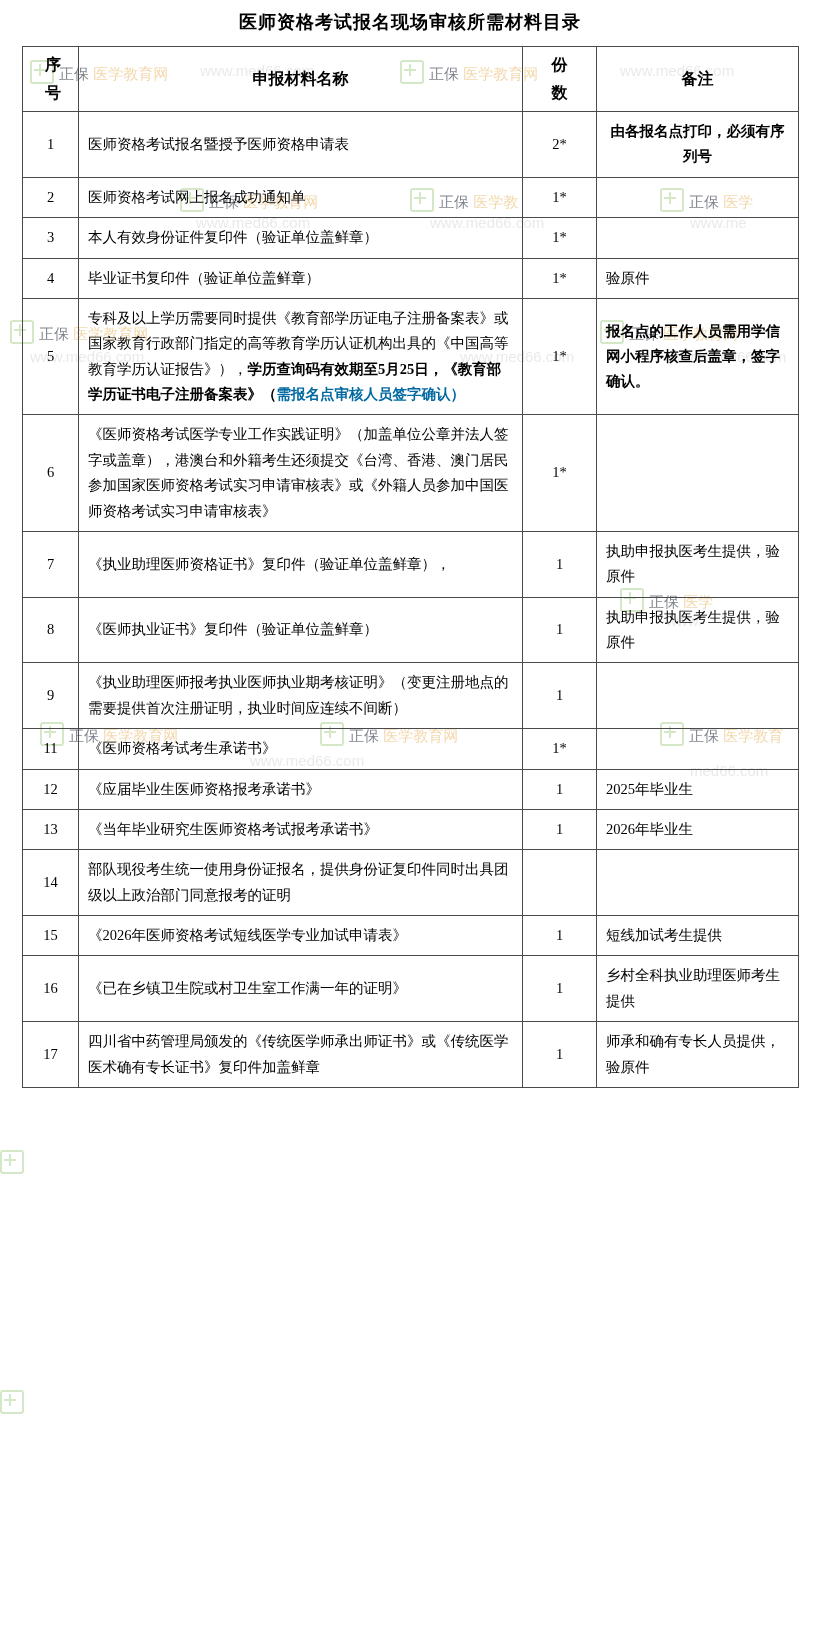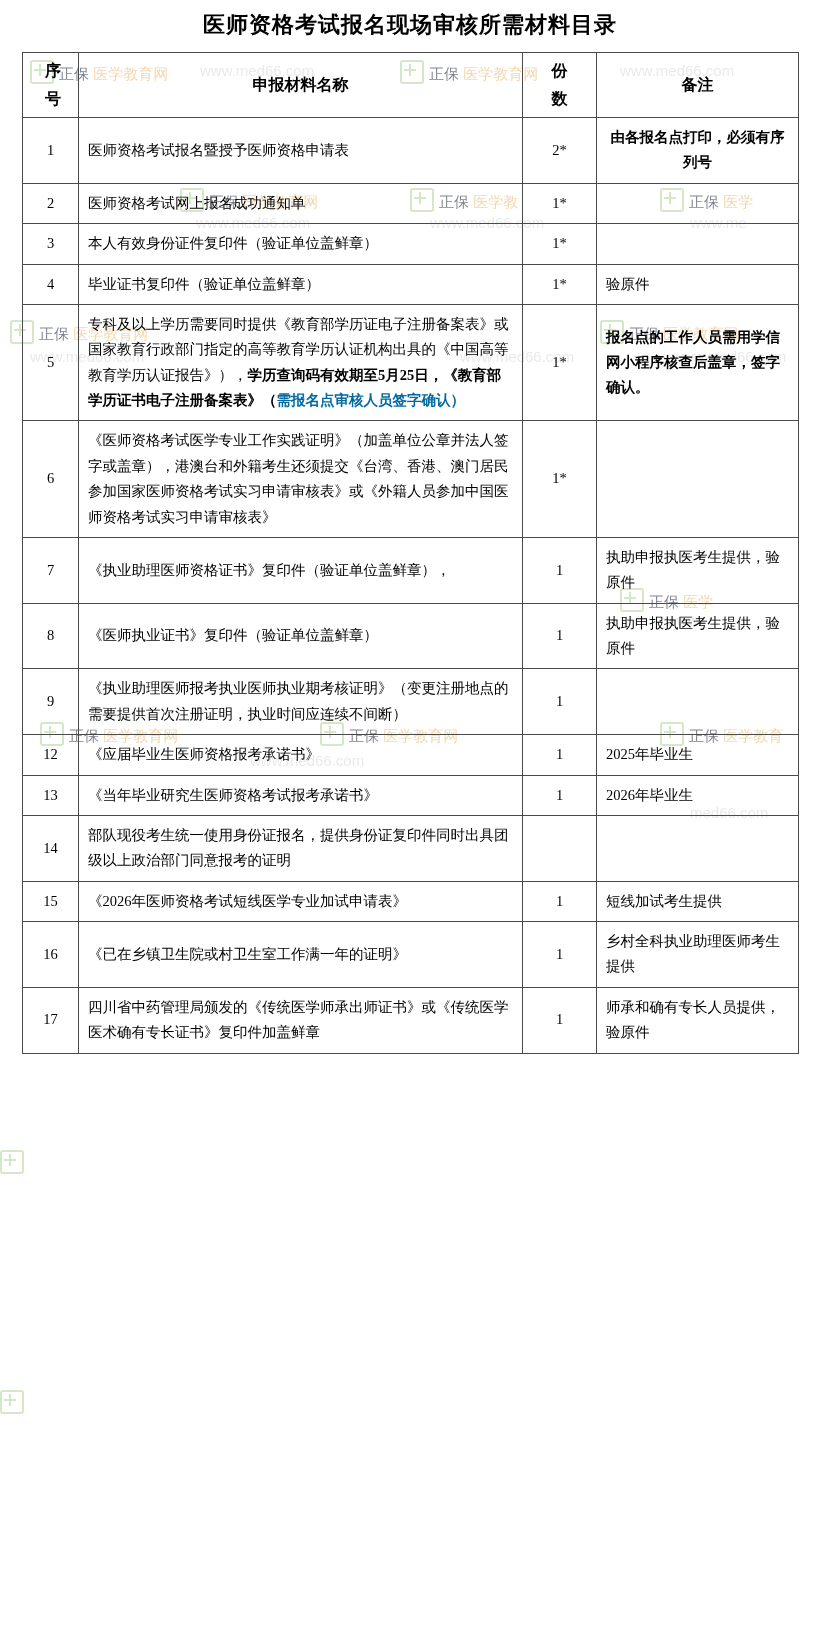--- a/index.html
+++ b/index.html
@@ -16,21 +16,21 @@
   .page {
     position: relative;
     width: 820px;
     min-height: 1628px;
     box-sizing: border-box;
     padding: 0 22px 10px 22px;
     overflow: hidden;
   }
   .doc-title {
     text-align: center;
-    font-size: 22px;
+    font-size: 18px;
     font-weight: bold;
     letter-spacing: 1px;
     padding: 10px 0 12px 0;
     font-family: "Liberation Serif", "DejaVu Serif", serif;
   }
   
   .watermarks {
     position: absolute;
     left: 0; top: 0; right: 0; bottom: 0;
     pointer-events: none;
@@ -134,21 +134,21 @@
     <div class="wm" style="left:460px; top:348px;"><span class="wm-url">www.med66.com</span></div>
     <div class="wm" style="left:672px; top:348px;"><span class="wm-url">www.med66.com</span></div>
 
     <div class="wm" style="left:620px; top:588px;"><span class="wm-logo"></span><span class="wm-green">正保</span> 医学</div>
     <div class="wm" style="left:666px; top:612px;"><span class="wm-url">www.</span></div>
 
     <div class="wm" style="left:40px; top:722px;"><span class="wm-logo"></span><span class="wm-green">正保</span> 医学教育网</div>
     <div class="wm" style="left:320px; top:722px;"><span class="wm-logo"></span><span class="wm-green">正保</span> 医学教育网</div>
     <div class="wm" style="left:660px; top:722px;"><span class="wm-logo"></span><span class="wm-green">正保</span> 医学教育</div>
     <div class="wm" style="left:250px; top:752px;"><span class="wm-url">www.med66.com</span></div>
-    <div class="wm" style="left:690px; top:804px;"><span class="wm-url">med66.com</span></div>
+    <div class="wm" style="left:690px; top:762px;"><span class="wm-url">med66.com</span></div>
 
     <div class="wm" style="left:0px; top:1150px;"><span class="wm-logo"></span></div>
     <div class="wm" style="left:0px; top:1390px;"><span class="wm-logo"></span></div>
   </div>
 
   <div class="doc-title">医师资格考试报名现场审核所需材料目录</div>
 
   <table class="material-table">
     <colgroup>
       <col class="c-no">
@@ -213,20 +213,26 @@
           <td class="qty">1</td>
           <td class="note">执助申报执医考生提供，验原件</td>
         </tr>
         <tr>
           <td class="no">9</td>
           <td class="name">《执业助理医师报考执业医师执业期考核证明》（变更注册地点的需要提供首次注册证明，执业时间应连续不间断）</td>
           <td class="qty">1</td>
           <td class="note"></td>
         </tr>
         <tr>
+          <td class="no">11</td>
+          <td class="name">《医师资格考试考生承诺书》</td>
+          <td class="qty">1*</td>
+          <td class="note"></td>
+        </tr>
+        <tr>
           <td class="no">12</td>
           <td class="name">《应届毕业生医师资格报考承诺书》</td>
           <td class="qty">1</td>
           <td class="note">2025年毕业生</td>
         </tr>
         <tr>
           <td class="no">13</td>
           <td class="name">《当年毕业研究生医师资格考试报考承诺书》</td>
           <td class="qty">1</td>
           <td class="note">2026年毕业生</td>

